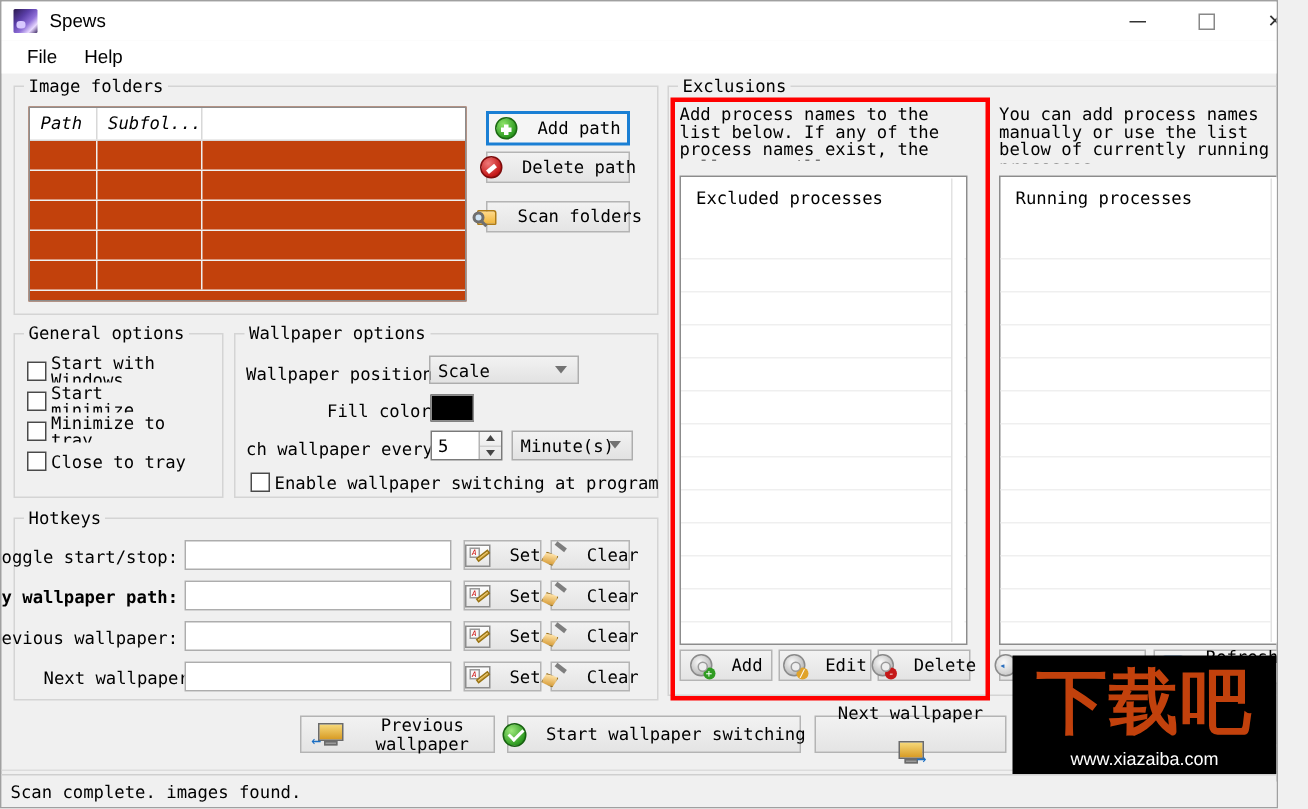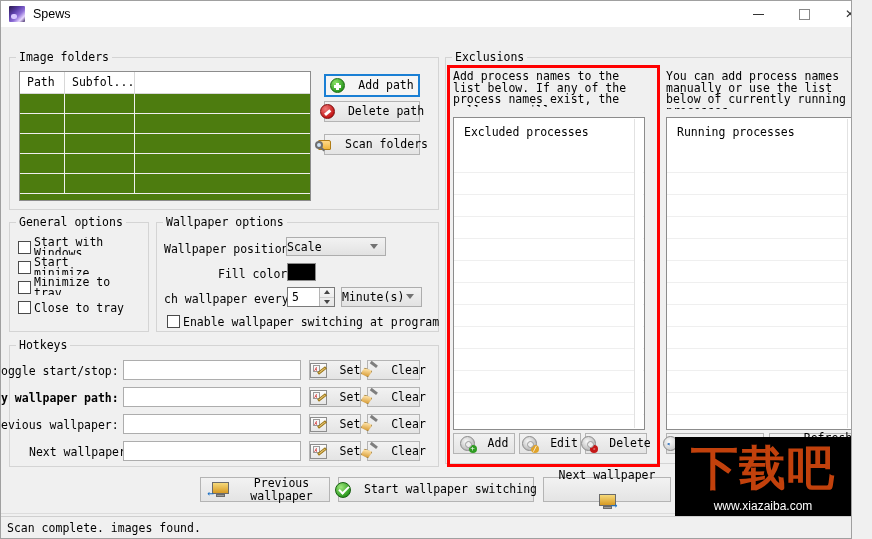--- a/index.html
+++ b/index.html
@@ -185,22 +185,23 @@
 
   .ico-check-green { width:16px; height:16px; border-radius:50%;
     background: radial-gradient(circle at 35% 30%, #9ee87c, #2f9c22 70%, #176010);
     border:1px solid #176010; }
   .ico-check-green::after { content:""; position:absolute; left:3.5px; top:3.5px;
     width:8px; height:4px; border-left:2px solid #fff; border-bottom:2px solid #fff;
     transform: rotate(-45deg); }
 
   
   .listview {
-    position: absolute; background: #4d7c0f; border: 1px solid #8c8c8c;
+    position: absolute; background: #c2410c; border: 1px solid #8c8c8c;
     overflow: hidden;
+    font-style: italic;
   }
   .lv-head {
     display: flex; height: 22px; background: #fff;
     border-bottom: 1px solid #d8d8d8;
   }
   .lv-head .col {
     font-size: 11.5px; color: #000; padding: 3px 7px;
     border-right: 1px solid #d8d8d8; white-space: nowrap; overflow: hidden;
   }
   .lv-rows .row { height: 20px; border-bottom: 1px solid #efefef; display:flex; }
@@ -224,21 +225,21 @@
   }
   .lbl-static { position: absolute; font-size: 11.5px; color: #000; white-space: pre; }
   .lbl-clip { position: absolute; font-size: 11.5px; color: #000; overflow: hidden; white-space: nowrap; }
 
   .textbox {
     position: absolute; background: #fff; border: 1px solid #adadad;
   }
   .combo {
     position: absolute; background: linear-gradient(#f2f2f2,#e2e2e2);
     border: 1px solid #adadad; font-size: 11.5px; color: #000;
-    display:flex; align-items:center; 
+    display:flex; align-items:center; padding-left:5px;
   }
   .combo .chev { position:absolute; right:7px; top:50%; margin-top:-3px;
     width:8px; height:5px; }
   .combo .chev::after{ content:""; position:absolute; left:0; top:0;
     border-left:4px solid transparent; border-right:4px solid transparent;
     border-top:5px solid #4a4a4a; opacity:.75; }
 
   .spin {
     position:absolute; background:#fff; border:1px solid #7a7a7a;
     font-size:11.5px; display:flex; align-items:center; padding-left:4px;
@@ -299,20 +300,24 @@
         </div>
       <div class="winbtn">
           <span class="max-gl"></span>
         </div>
       <div class="winbtn">
           <span class="gl">✕</span>
         </div>
     </div>
   </div>
 
+  <div class="menubar">
+    <div class="menuitem">File</div>
+    <div class="menuitem">Help</div>
+  </div>
 
   <div class="group" style="left:8px; top:56px; width:430px; height:153px;">
     <div class="glabel">Image folders</div>
   </div>
 
   <div class="listview" style="left:18px; top:70px; width:292px; height:130px;">
     <div class="lv-head">
       <div class="col" style="width:45px;">Path</div>
       <div class="col" style="width:70px;">Subfol...</div>
       <div class="col" style="flex:1;border-right:none;"></div>

